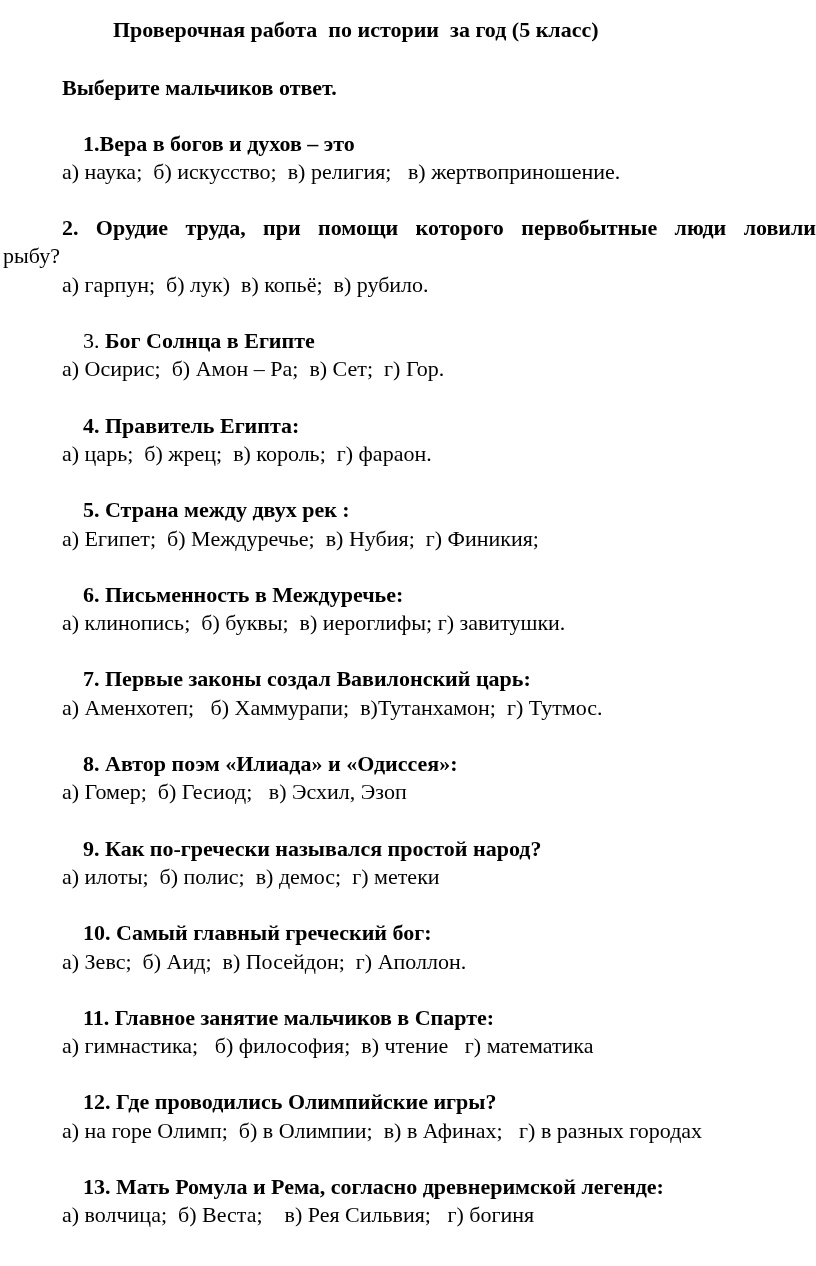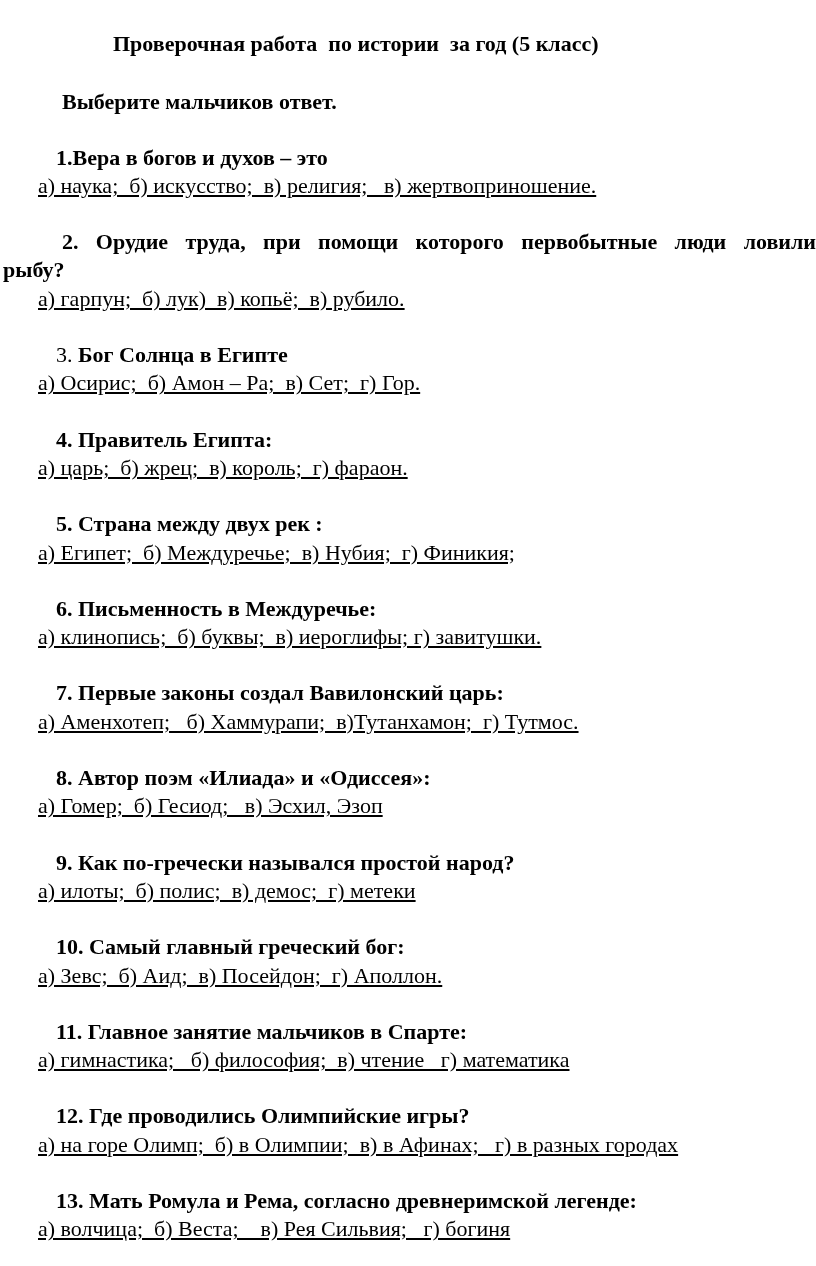--- a/index.html
+++ b/index.html
@@ -10,59 +10,58 @@
   .page {
     position: relative;
     width: 816px;
     height: 1266px;
     box-sizing: border-box;
     background: #ffffff;
     color: #000000;
     font-family: "Liberation Serif", "DejaVu Serif", serif;
     font-size: 22px;
     line-height: 28.3px;
-    padding-top: 30px;
+    padding-top: 16px;
     overflow: hidden;
   }
   .page * {
     white-space: pre-wrap;
   }
   p { margin: 0; }
   .doc-title {
     font-weight: bold;
     padding-left: 113px;
     margin-bottom: 30px;
   }
   .instruction {
     font-weight: bold;
     margin-left: 62px;
     margin-bottom: 27px;
   }
   .q-block { margin-bottom: 28px; }
   .q-heading {
-    margin-left: 56px;
+    margin-left: 83px;
     font-weight: bold;
   }
   .q-num-regular { font-weight: normal; }
   .q-heading-justified {
     margin-left: 62px;
     margin-right: 0;
     font-weight: bold;
     text-align: justify;
     text-align-last: justify;
     margin-top: 12px;
   }
   .q-heading-hang {
     margin-left: 3px;
-    font-weight: bold;
+    font-weight: normal;
   }
   .q-answers {
-    margin-left: 38px;
+    margin-left: 62px;
     font-weight: normal;
-    text-decoration: underline;
   }
 </style>
 </head>
 <body>
 
 <div class="page">
   <p class="doc-title">Проверочная работа  по истории  за год (5 класс)</p>
 
   <p class="instruction">Выберите мальчиков ответ.</p>
 

